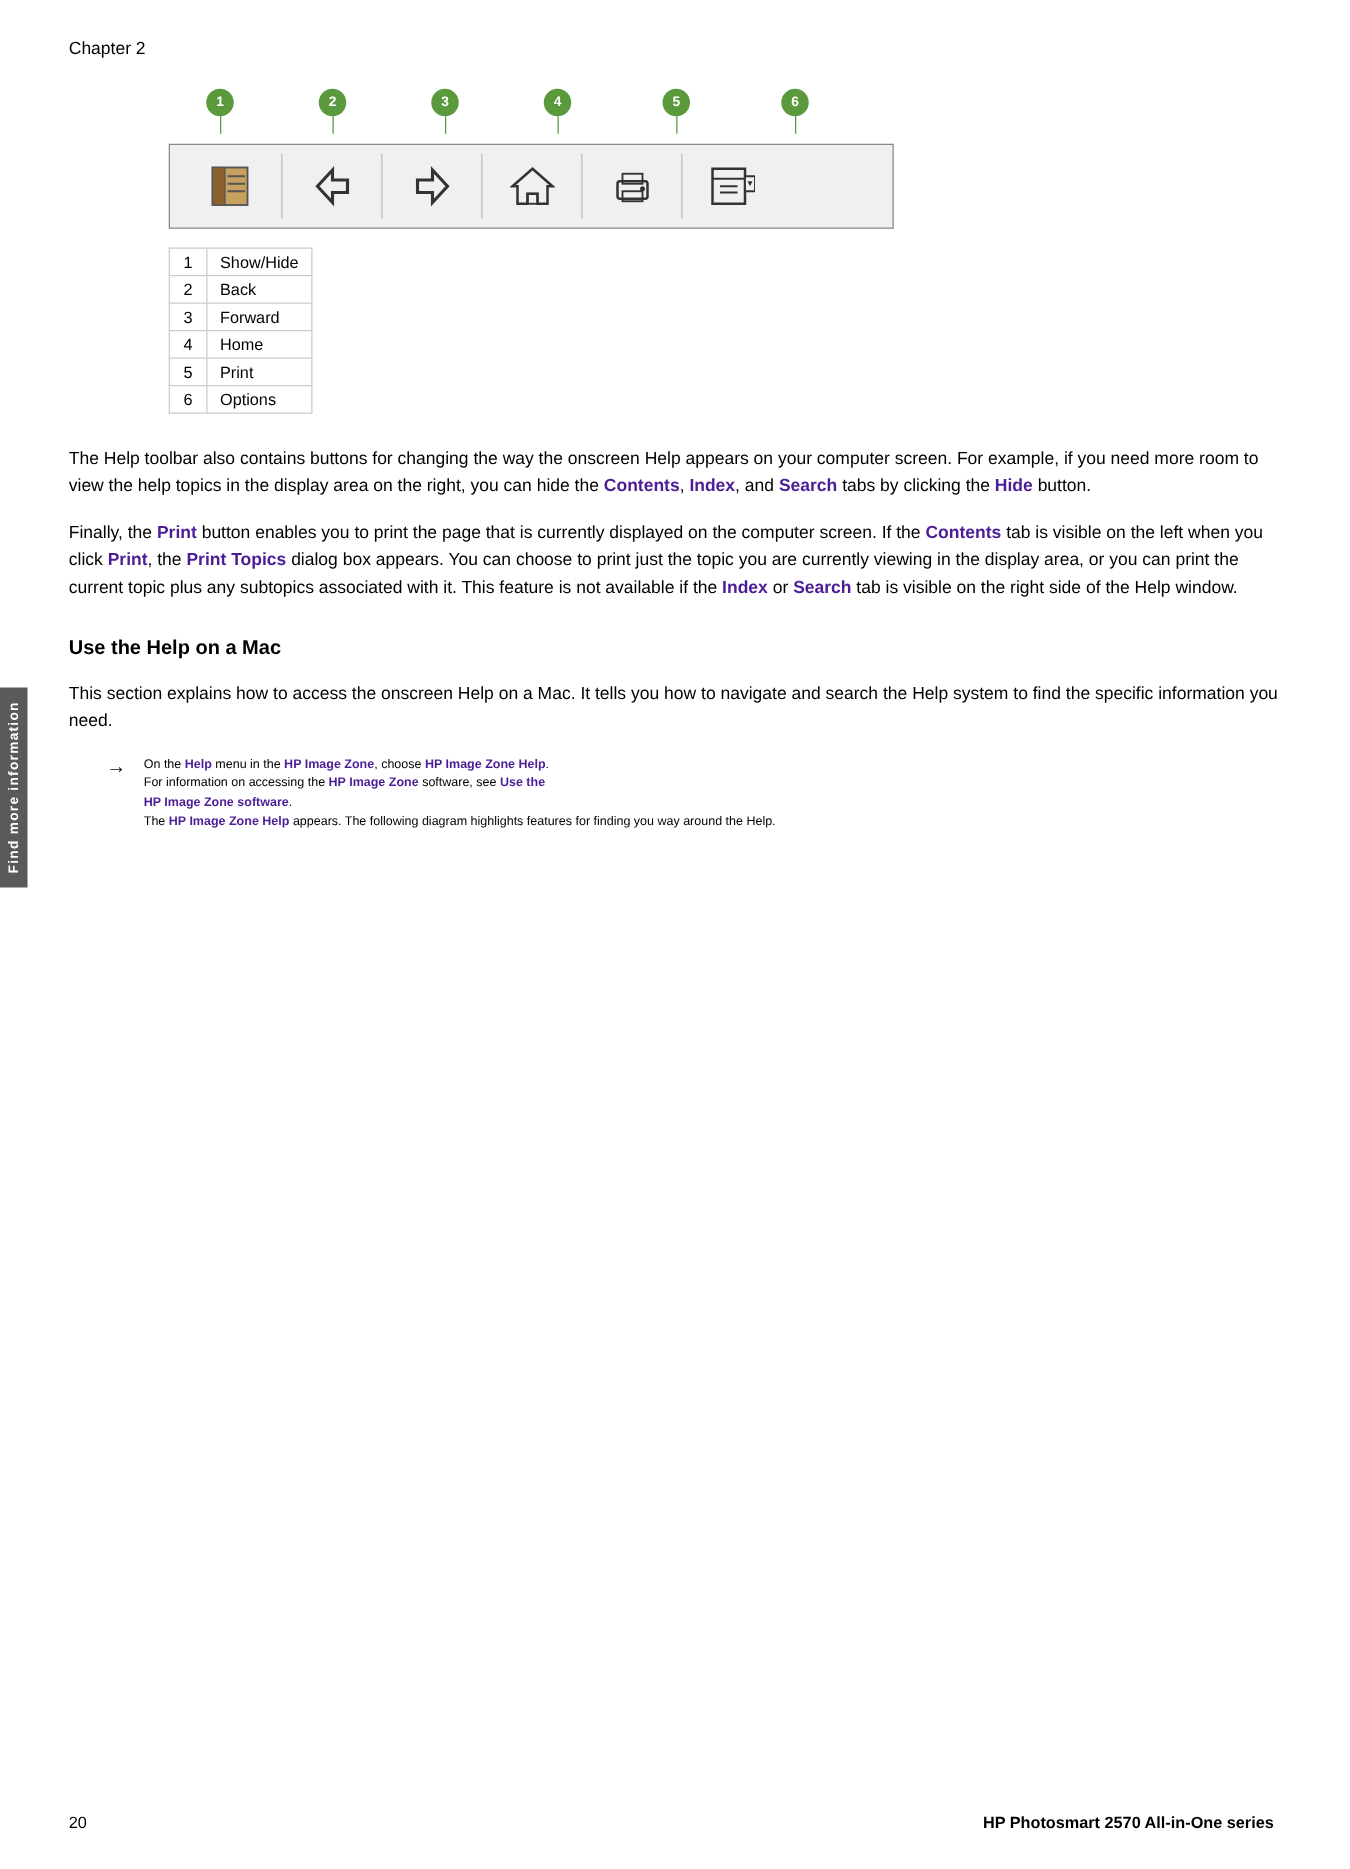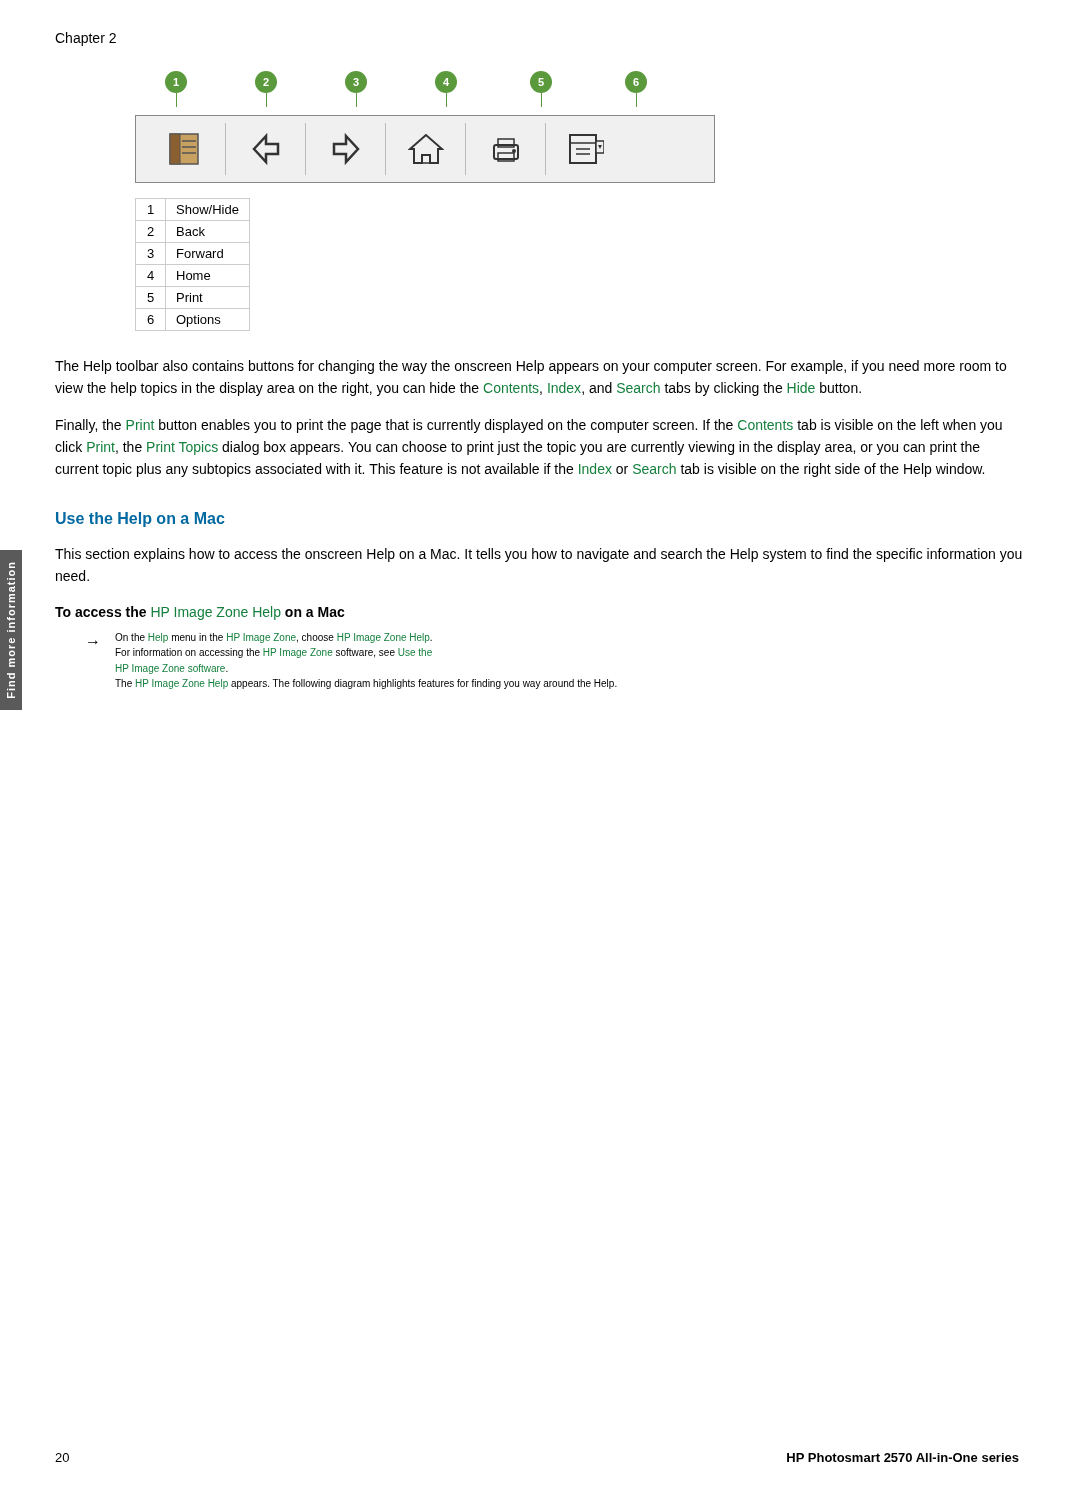--- a/index.html
+++ b/index.html
@@ -155,32 +155,32 @@
 
     
     .body-paragraph {
       font-size: 14px;
       line-height: 1.55;
       margin-bottom: 16px;
       color: #000;
     }
 
     .green-link {
-      color: #15803d;
-      font-weight: normal;
+      color: #4c1d95;
+      font-weight: bold;
       text-decoration: none;
     }
 
     
     .section-heading {
       font-size: 16px;
       font-weight: bold;
       margin-top: 30px;
       margin-bottom: 16px;
-      color: #0369a1;
+      color: #000000;
     }
 
     
     .sub-heading {
       font-size: 14px;
       font-weight: bold;
       margin-bottom: 10px;
       margin-top: 15px;
     }
 
@@ -358,23 +358,20 @@
     </p>
 
     <p class="body-paragraph">
       <span>Finally, the </span><a class="green-link">Print</a><span> button enables you to print the page that is currently displayed on the computer screen. If the </span><a class="green-link">Contents</a><span> tab is visible on the left when you click </span><a class="green-link">Print</a><span>, the </span><a class="green-link">Print Topics</a><span> dialog box appears. You can choose to print just the topic you are currently viewing in the display area, or you can print the current topic plus any subtopics associated with it. This feature is not available if the </span><a class="green-link">Index</a><span> or </span><a class="green-link">Search</a><span> tab is visible on the right side of the Help window.</span>
     </p>
 
     <h2 class="section-heading">Use the Help on a Mac</h2>
 
     <p class="body-paragraph">This section explains how to access the onscreen Help on a Mac. It tells you how to navigate and search the Help system to find the specific information you need.</p>
 
-    <p class="sub-heading">
-      <span>To access the </span><a class="green-link">HP Image Zone Help</a><span> on a Mac</span>
-    </p>
 
     <div class="arrow-list-item">
       <span class="arrow-symbol">→</span>
       <div class="arrow-content">
         <span>On the </span><a class="green-link">Help</a><span> menu in the </span><a class="green-link">HP Image Zone</a><span>, choose </span><a class="green-link">HP Image Zone Help</a><span>.</span><br>
         <span>For information on accessing the </span><a class="green-link">HP Image Zone</a><span> software, see </span><a class="green-link">Use the<br>HP Image Zone software</a><span>.</span><br>
         <span>The </span><a class="green-link">HP Image Zone Help</a><span> appears. The following diagram highlights features for finding you way around the Help.</span>
       </div>
     </div>
 

